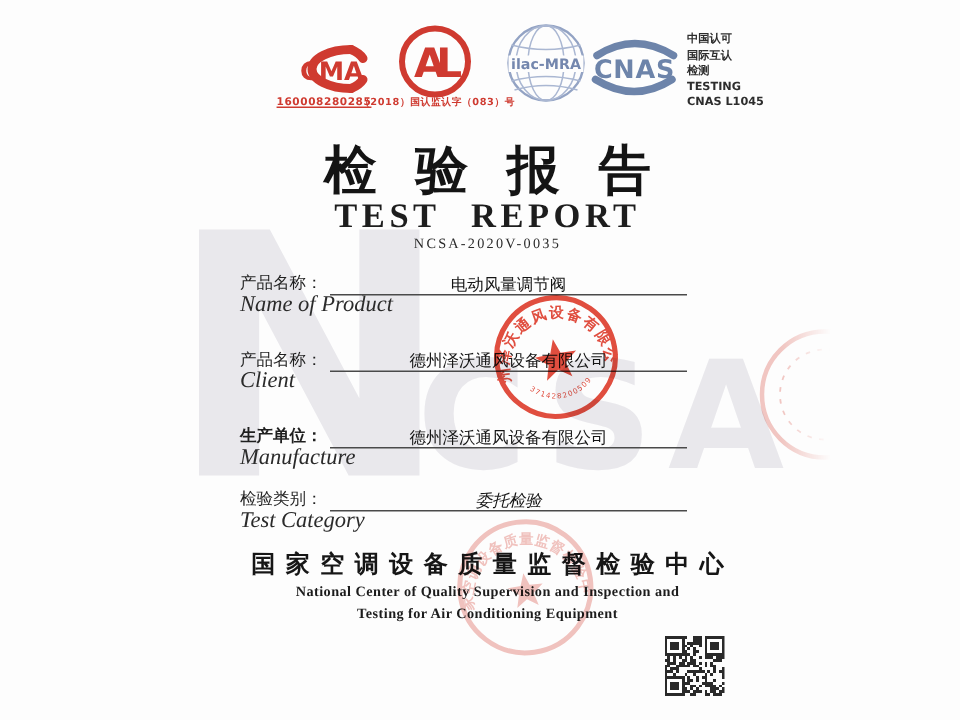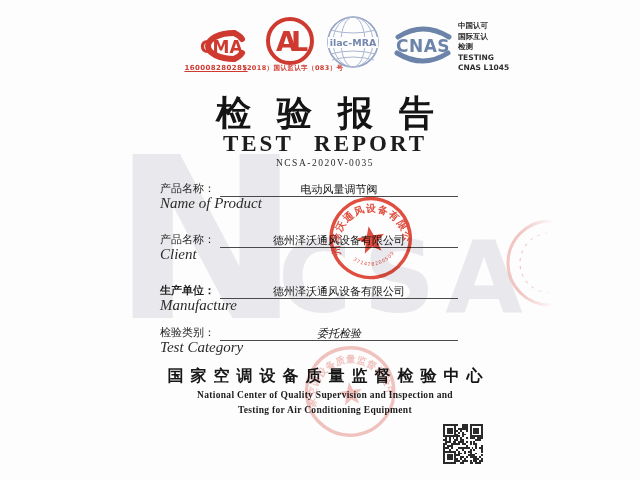--- a/index.html
+++ b/index.html
@@ -55,21 +55,21 @@
 <div class="abs logo-caption" style="left:180px;top:64px;width:72px;text-decoration:underline;">160008280285</div>
 
 <div class="abs" style="left:263px;top:15px;">
   <svg width="54" height="52" viewBox="0 0 54 52">
     <circle cx="27" cy="26" r="22" fill="none" stroke="#cf3a30" stroke-width="4"></circle>
     <text x="13" y="36" font-size="27" font-weight="bold" fill="#cf3a30" letter-spacing="-6">AL</text>
   </svg>
 </div>
 <div class="abs logo-caption" style="left:240px;top:64px;width:100px;font-size:6.5px;">（2018）国认监认字（083）号</div>
 
-<div class="abs" style="left:325px;top:14px;text-decoration:underline;">
+<div class="abs" style="left:336px;top:14px;text-decoration:underline;">
   <svg width="56" height="56" viewBox="0 0 56 56">
     <circle cx="28" cy="28" r="25" fill="none" stroke="#93a3c4" stroke-width="1.6"></circle>
     <ellipse cx="28" cy="28" rx="12" ry="25" fill="none" stroke="#aab7d2" stroke-width="1"></ellipse>
     <ellipse cx="28" cy="28" rx="20" ry="25" fill="none" stroke="#aab7d2" stroke-width="1"></ellipse>
     <path d="M5,16 Q28,22 51,16" fill="none" stroke="#aab7d2" stroke-width="1"></path>
     <path d="M5,40 Q28,34 51,40" fill="none" stroke="#aab7d2" stroke-width="1"></path>
     <path d="M7,46 Q28,40 49,46" fill="none" stroke="#aab7d2" stroke-width="1"></path>
     <rect x="3" y="23" width="50" height="11" fill="#fdfdfd"></rect>
     <text x="28" y="32" font-size="9.5" font-weight="bold" fill="#7487ae" text-anchor="middle">ilac-MRA</text>
   </svg>

